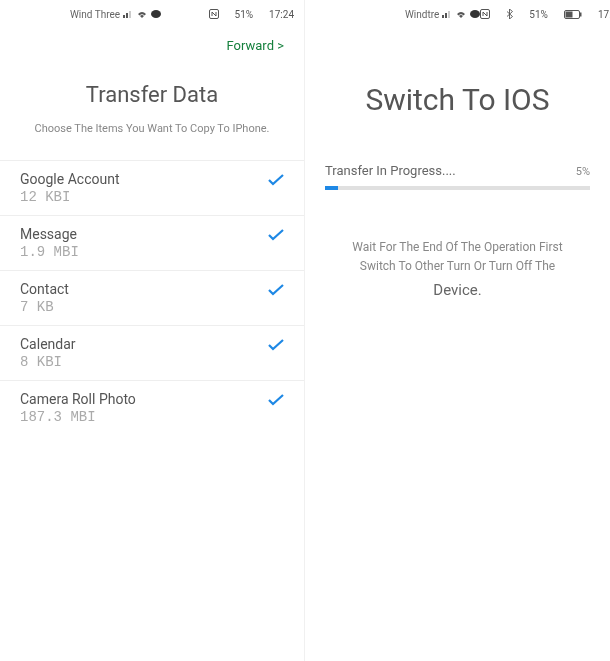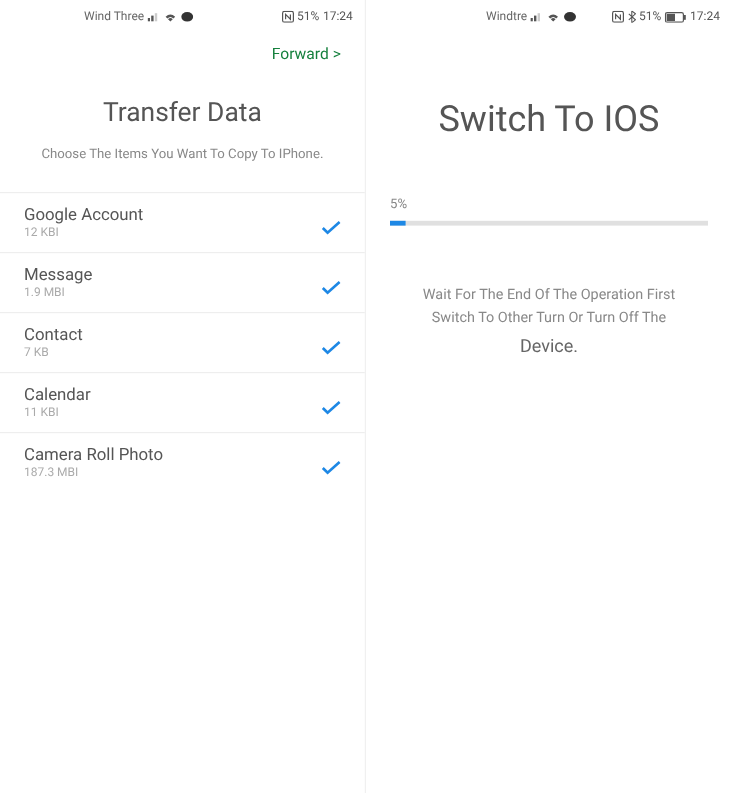--- a/index.html
+++ b/index.html
@@ -35,21 +35,21 @@
     }
     .status-left {
       display: flex;
       align-items: center;
       gap: 3px;
       padding-left: 60px;
     }
     .status-right {
       display: flex;
       align-items: center;
-      gap: 3px;
+      gap: 16px;
     }
     .signal-icon, .wifi-icon, .chat-icon, .nfc-icon, .bt-icon, .batt-icon {
       display: inline-flex;
       align-items: center;
     }
     .carrier {
       font-size: 10px;
       color: #666;
     }
     .nav-bar {
@@ -80,39 +80,40 @@
       line-height: 1.5;
       padding: 0 20px;
     }
     .list {
       margin-top: 22px;
     }
     .list-item {
       padding: 10px 20px 10px 20px;
       border-bottom: 1px solid #eee;
       display: flex;
-      align-items: flex-end;
+      align-items: flex-start;
       justify-content: space-between;
       cursor: pointer;
     }
     .list-item:first-child {
       border-top: 1px solid #eee;
     }
     .item-text {
       display: flex;
       flex-direction: column;
     }
     .item-label {
       font-size: 14px;
       color: #555;
     }
     .item-size {
-      font-size: 10px;
+      font-size: 14px;
       color: #aaa;
       margin-top: 2px;
+      font-family: Liberation Mono, monospace;
     }
     .check-icon {
       color: #1E88E5;
       font-size: 16px;
     }
     .list-item.no-border {
       border-bottom: none;
     }
     
     .title-right {
@@ -241,21 +242,21 @@
       </div>
       <span class="check-icon">
         <svg width="16" height="12" viewBox="0 0 16 12">
             <path d="M1 6 L5 10 L15 1" fill="none" stroke="#1E88E5" stroke-width="2.2"></path>
           </svg>
       </span>
     </div>
     <div class="list-item">
       <div class="item-text">
         <span class="item-label">Calendar</span>
-        <span class="item-size">11 KBI</span>
+        <span class="item-size">8 KBI</span>
       </div>
       <span class="check-icon">
         <svg width="16" height="12" viewBox="0 0 16 12">
             <path d="M1 6 L5 10 L15 1" fill="none" stroke="#1E88E5" stroke-width="2.2"></path>
           </svg>
       </span>
     </div>
     <div class="list-item no-border">
       <div class="item-text">
         <span class="item-label">Camera Roll Photo</span>
@@ -313,20 +314,21 @@
           </svg>
       </span>
       <span>17:24</span>
     </div>
   </div>
 
   <div class="title-right">Switch To IOS</div>
 
   <div class="progress-section">
     <div class="progress-row">
+      <span>Transfer In Progress....</span>
       <span class="progress-pct">5%</span>
     </div>
     <div class="progress-bar">
       <div class="progress-fill"></div>
     </div>
   </div>
 
   <div class="wait-text">
     <span>Wait For The End Of The Operation First</span><br>
     <span>Switch To Other Turn Or Turn Off The</span>

